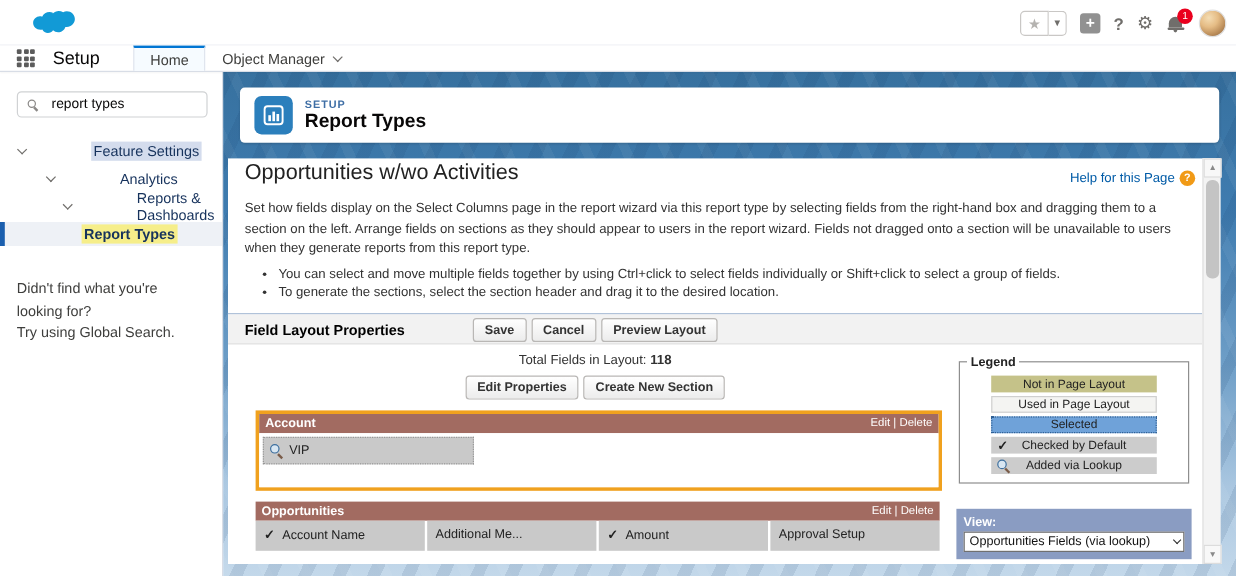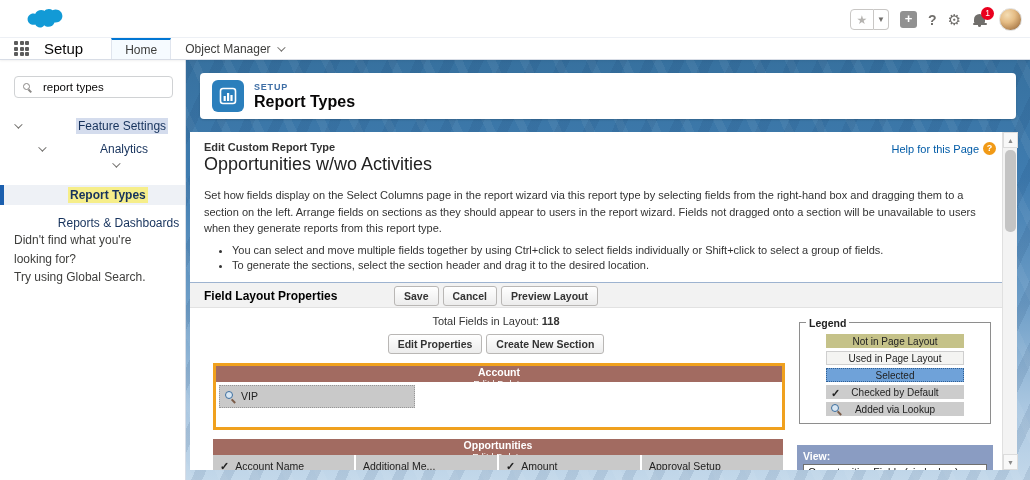--- a/index.html
+++ b/index.html
@@ -42,21 +42,21 @@
   .tab.active { background:#f6fbff; border-left-color:#e0e5ee; border-right-color:#e0e5ee; border-top:2px solid #0176d3; }
   .chev { display:inline-block; width:6px; height:6px; border-right:1.6px solid #706e6b; border-bottom:1.6px solid #706e6b; transform:rotate(45deg) translateY(-2px); }
   
   .app-body { display:flex; height:420px; }
   .sidebar { width:186px; background:#fff; border-right:1px solid #d8dde6; position:relative; }
   .quickfind { margin:16px 12px 0 14px; height:22px; border:1px solid #d0d2d4; border-radius:4px; display:flex; align-items:center; padding-left:8px; background:#fff; }
   .quickfind input { border:none; outline:none; width:110px; font-size:11.5px; color:#080707; font-family:"Liberation Sans",sans-serif; }
   .tree { margin-top:18px; }
   .tree-row { height:20px; display:flex; align-items:center; font-size:12px; color:#16325c; margin-bottom:3px; cursor:pointer;gap:48px; }
   .tree-row .chev { border-color:#706e6b; margin-right:8px; flex:none; }
-  .lvl0 { padding-left:14px; } .lvl1 { padding-left:38px; } .lvl2 { padding-left:52px;flex-direction:column; } .lvl3 { padding-left:68px; }
+  .lvl0 { padding-left:14px; } .lvl1 { padding-left:38px; } .lvl2 { padding-left:52px; } .lvl3 { padding-left:68px; }
   .tree-row.selected { background:#eef1f6; border-left:4px solid #1b5fae; padding-left:64px; }
   .hl-blue { background:#d4dced; padding:1px 2px; }
   .hl-yellow { background:#f6ee8a; padding:1px 2px; font-weight:bold; }
   .sb-footer { margin:26px 14px 0; font-size:12px; color:#3e3e3c; line-height:1.55; }
   
   .main { flex:1; position:relative;
     background:
       repeating-linear-gradient(115deg, rgba(16,52,96,.10) 0 10px, rgba(255,255,255,0) 10px 26px),
       repeating-linear-gradient(65deg, rgba(255,255,255,.05) 0 8px, rgba(0,0,0,0) 8px 30px),
       linear-gradient(180deg, #37719f 0%, #3f7cb0 28%, #6e9ec7 58%, #a9c6e0 82%, #c3d8ea 100%);
@@ -86,26 +86,26 @@
     background:linear-gradient(#ffffff, #ececec); border:1px solid #b9b7b5; border-radius:3px; cursor:pointer;
     font-family:"Liberation Sans",sans-serif; }
   .block-body { position:relative; padding-top:5px; min-height:260px; }
   .left-col { width:612px; }
   .total-row { text-align:center; font-size:11px; color:#333; margin-top:2px; }
   .total-row b { font-weight:bold; }
   .btn-row.mid { margin-top:7px; }
   
   .section { margin:9px 0 0 23px; width:570px; }
   .section.highlight { border:3px solid #f0a11e; width:572px; }
-  .sec-header { height:16px; background:#a26b61; color:#fff; display:flex; justify-content:space-between; align-items:center; padding:0 5px;flex-direction:column; }
+  .sec-header { height:16px; background:#a26b61; color:#fff; display:flex; justify-content:space-between; align-items:center; padding:0 5px; }
   .sec-name { font-size:10.5px; font-weight:bold; }
   .sec-actions { font-size:9.5px; }
   .sec-actions span { cursor:pointer; }
   .sec-body { background:#fff; min-height:45px; padding:3px; }
-  .chip { width:196px; height:23px; background:#c9c9c9; border:1px dotted #979797; display:flex; align-items:center; padding-left:5px; font-size:10.5px; color:#222; cursor:grab; }
+  .chip { width:176px; height:23px; background:#c9c9c9; border:1px dotted #979797; display:flex; align-items:center; padding-left:5px; font-size:10.5px; color:#222; cursor:grab; }
   .fgrid { display:grid; grid-template-columns:repeat(4, 1fr); gap:2px; background:#fff; }
   .fcell { height:25px; background:#c9c9c9; font-size:10.5px; color:#222; padding:5px 4px 0 7px; white-space:nowrap; overflow:hidden; cursor:grab; }
   .check-glyph { font-weight:bold; color:#222; margin-right:6px; font-size:11px; }
   .mag-icon { display:inline-block; width:10px; height:10px; position:relative; margin-right:6px; flex:none; }
   .mag-icon::before { content:''; position:absolute; left:0; top:0; width:6px; height:6px; border:1.5px solid #3d6f9e; border-radius:50%; background:#d8e6f2; }
   .mag-icon::after { content:''; position:absolute; width:4.5px; height:2px; background:#7a5c49; right:-0.5px; bottom:-0.5px; transform:rotate(45deg); }
   
   .right-col { position:absolute; top:9px; right:9px; width:196px; }
   .legend-box { border:1px solid #8e8e8e; padding:2px 6px 7px; }
   .legend-box legend { font-size:10.5px; font-weight:bold; color:#222; padding:0 3px; }
@@ -209,21 +209,20 @@
         </svg>
       </span>
       <span>
         <div class="eyebrow">SETUP</div>
         <div class="page-title">Report Types</div>
       </span>
     </div>
 
     <div class="panel">
       <div class="panel-inner">
-        <div class="crumb">Edit Custom Report Type</div>
         <div class="doc-title">Opportunities w/wo Activities</div>
         <div class="help-row">
           <span class="help-link">Help for this Page</span>
           <span class="help-orange">?</span>
         </div>
         <div class="desc">Set how fields display on the Select Columns page in the report wizard via this report type by selecting fields from the right-hand box and dragging them to a section on the left. Arrange fields on sections as they should appear to users in the report wizard. Fields not dragged onto a section will be unavailable to users when they generate reports from this report type.</div>
         <ul class="bullets">
           <li>You can select and move multiple fields together by using Ctrl+click to select fields individually or Shift+click to select a group of fields.</li>
           <li>To generate the sections, select the section header and drag it to the desired location.</li>
         </ul>

